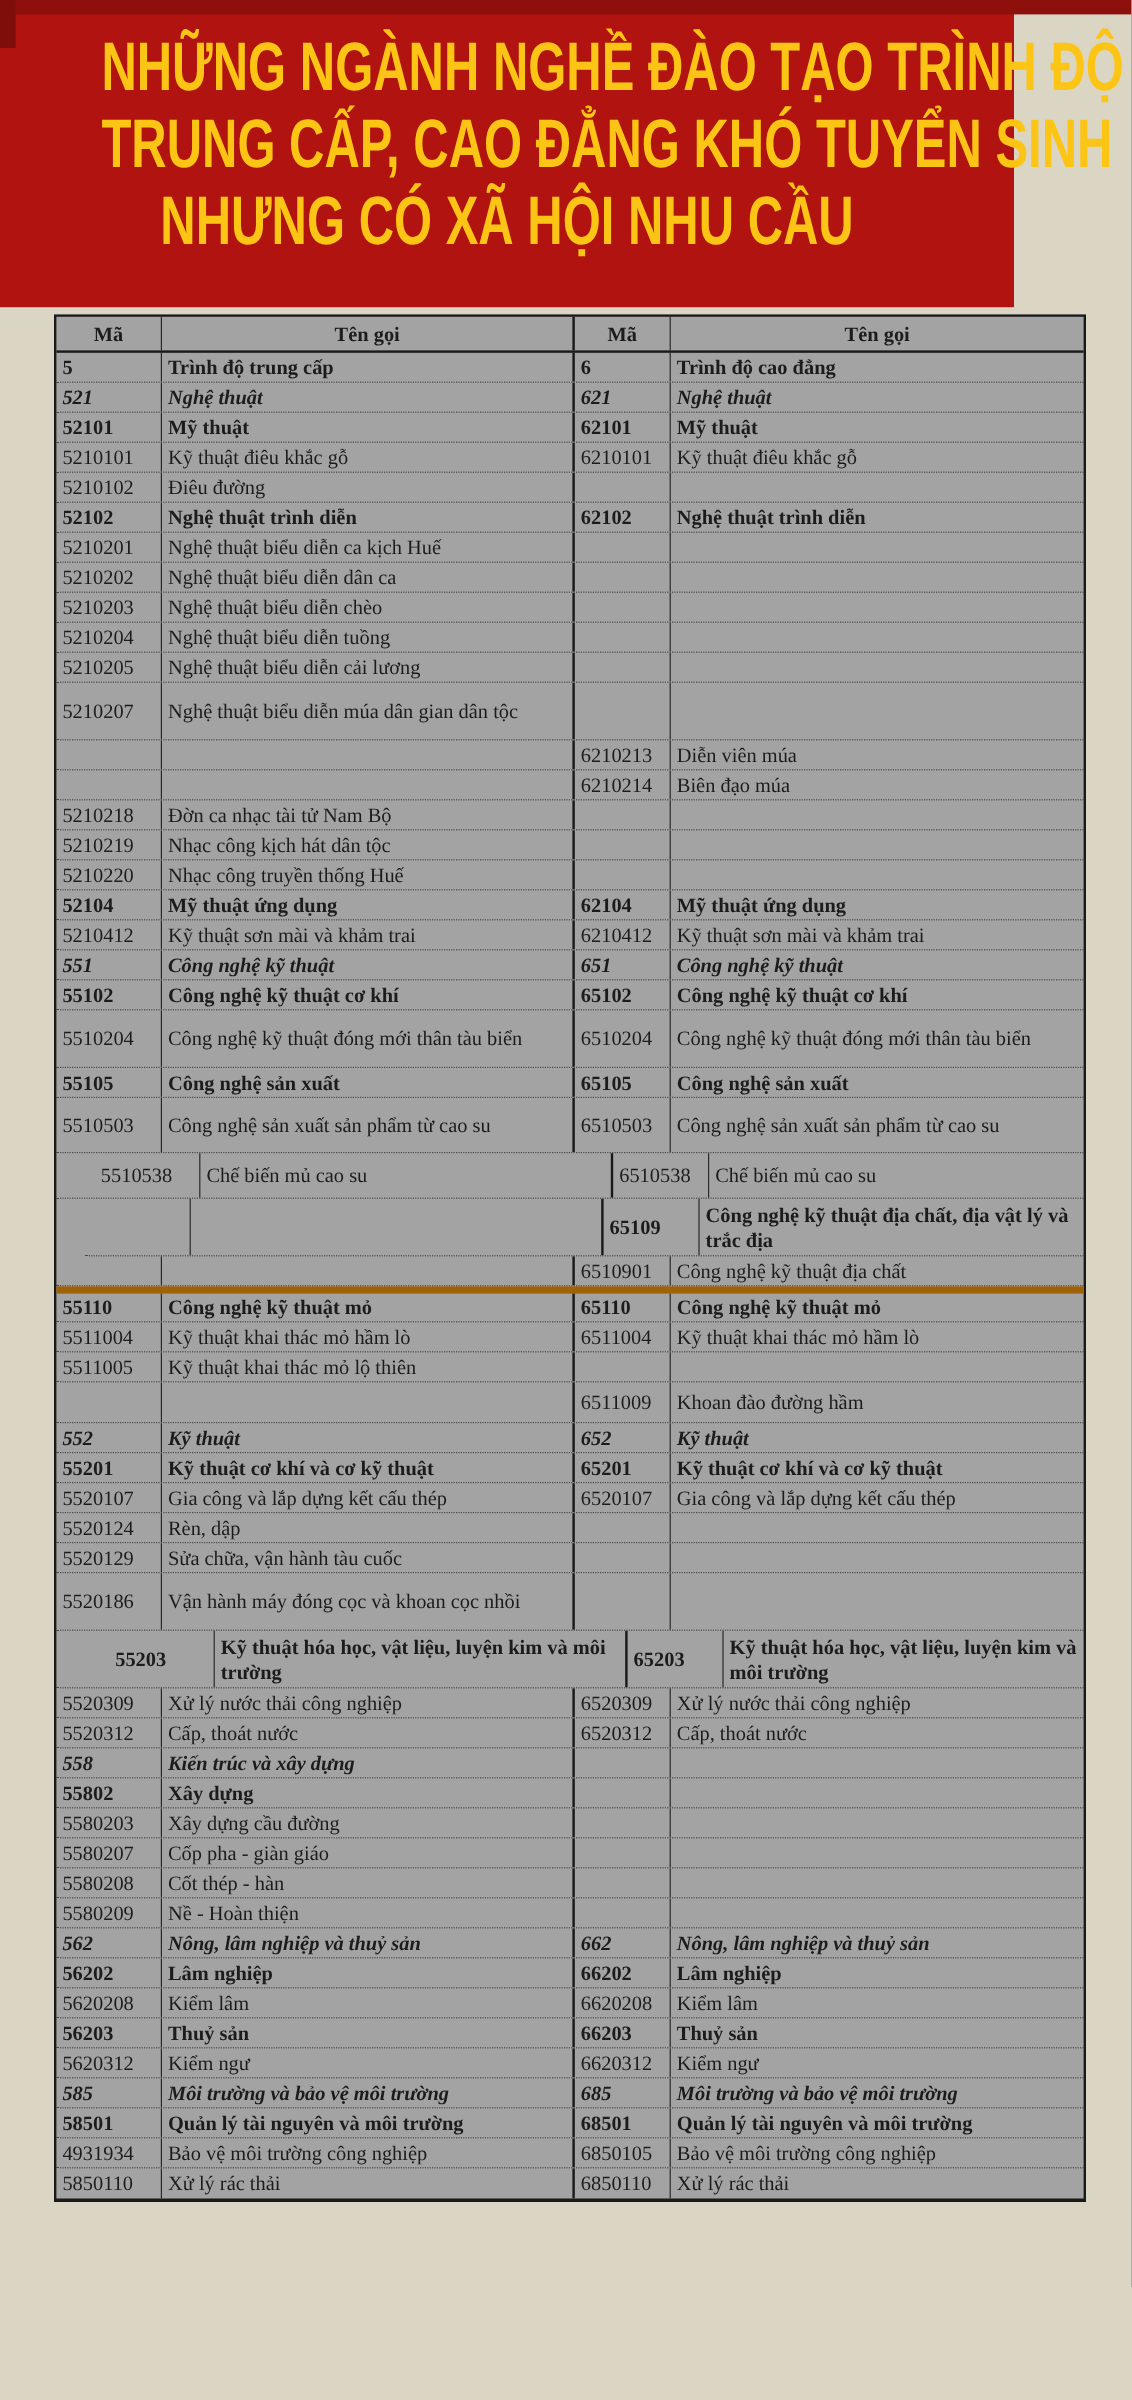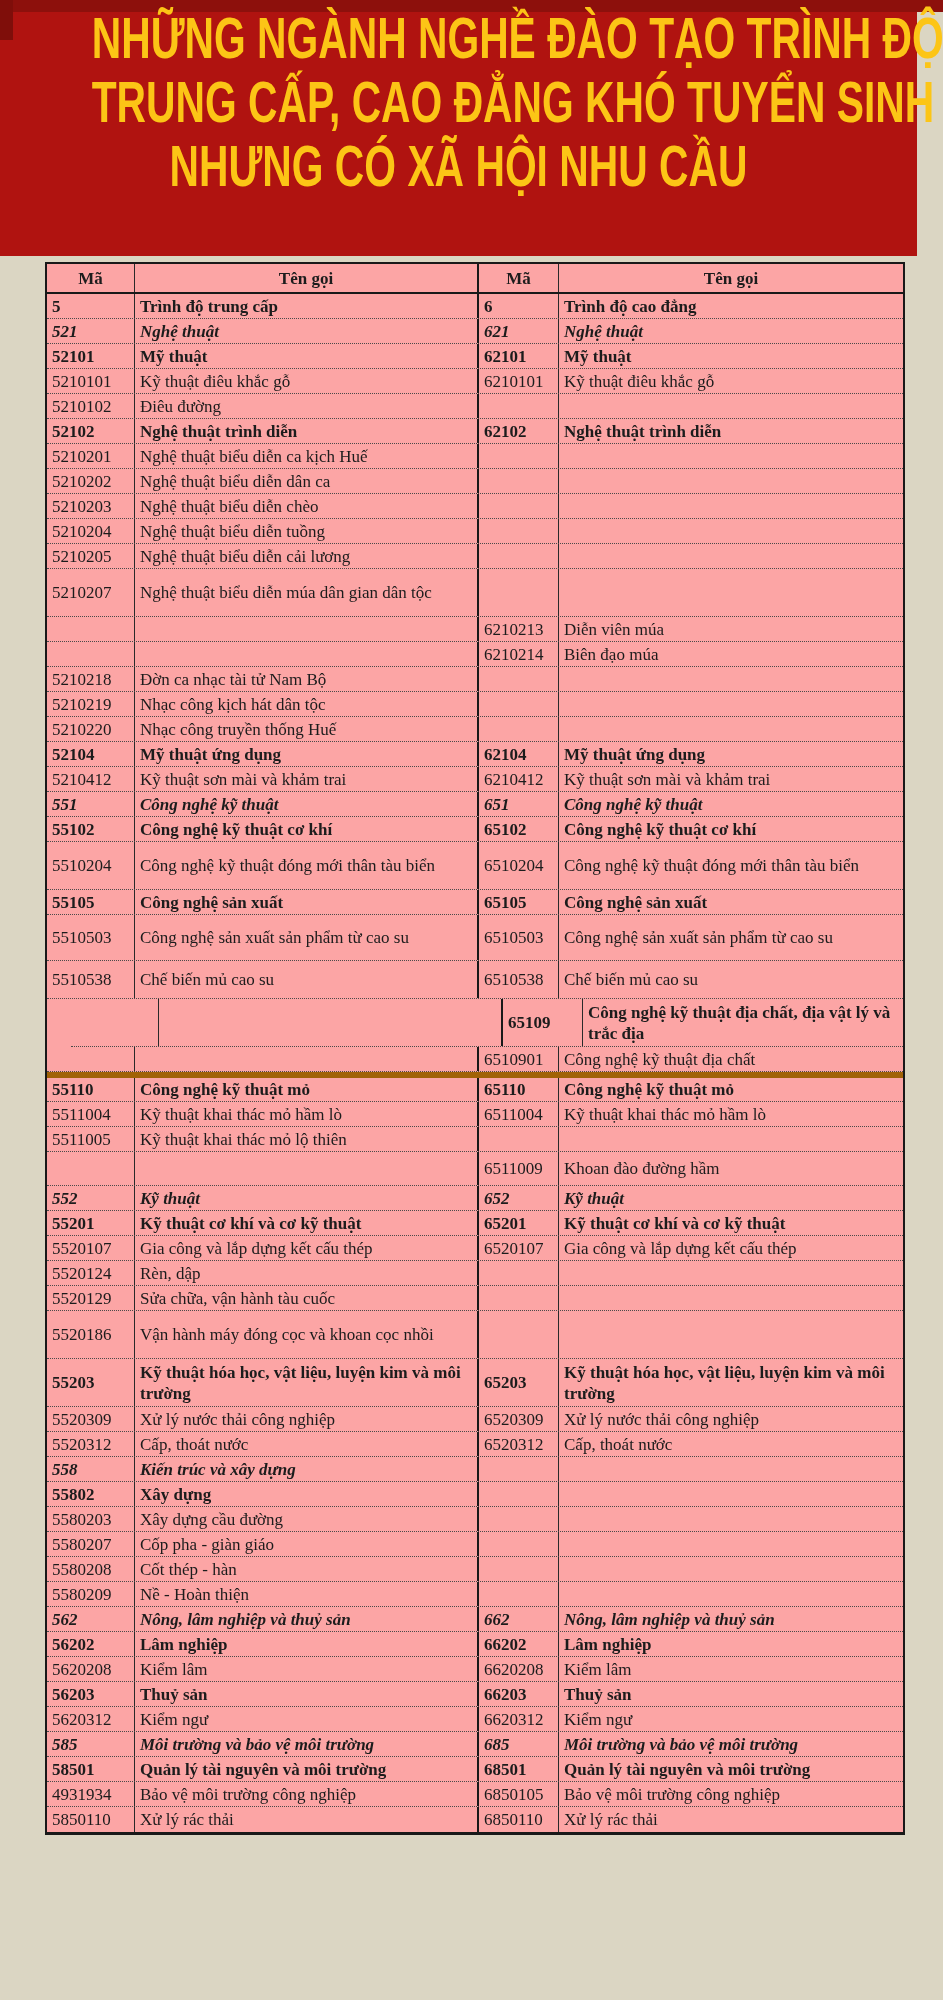--- a/index.html
+++ b/index.html
@@ -9,23 +9,23 @@
     width:943px; height:2000px;
     margin:0 auto;
     background:#dbd6c3;
     overflow:hidden;
     font-family:"Liberation Serif","DejaVu Serif",serif;
     color:#1c1c1c;
   }
   
   .banner {
     position:relative;
-    width:917px; height:256px;
+    width:845px; height:256px;
     background:#b01310;
-    padding-top:7px;
+    padding-top:24px;
   }
   .banner-shade-top {
     position:absolute; top:0; left:0;
     width:943px; height:12px;
     background:#8d100c;
   }
   .banner-shade-corner {
     position:absolute; top:0; left:0;
     width:13px; height:40px;
     background:#7f0e0a;
@@ -44,21 +44,21 @@
     white-space:nowrap;
   }
   
   .table-wrap {
     position:absolute;
     top:262px; left:45px;
     width:860px;
   }
   .grid {
     width:860px;
-    background:#fca5a5;
+    background:#a3a3a3;
     border:2px solid #191919;
     border-bottom-width:3px;
   }
   .row {
     display:flex;
     align-items:stretch;
     min-height:25px;
     border-bottom:1px dotted #4a4a4a;
   }
   .row:last-child { border-bottom:none; }
@@ -244,21 +244,21 @@
           <div class="cell c-name1 s-b">Công nghệ sản xuất</div>
           <div class="cell c-code2 s-b">65105</div>
           <div class="cell c-name2 s-b">Công nghệ sản xuất</div>
         </div>
         <div class="row" style="min-height: 46px;">
           <div class="cell c-code1">5510503</div>
           <div class="cell c-name1">Công nghệ sản xuất sản phẩm từ cao su</div>
           <div class="cell c-code2">6510503</div>
           <div class="cell c-name2">Công nghệ sản xuất  sản phẩm từ cao su</div>
         </div>
-        <div class="row" style="min-height: 38px;">
+        <div class="row" style="min-height: 38px; padding-left: 32px;">
           <div class="cell c-code1">5510538</div>
           <div class="cell c-name1">Chế biến mủ cao su</div>
           <div class="cell c-code2">6510538</div>
           <div class="cell c-name2">Chế biến mủ cao su</div>
         </div>
         <div class="row" style="min-height: 48px; margin-left: 24px;">
           <div class="cell c-code1 s-b"></div>
           <div class="cell c-name1 s-b"></div>
           <div class="cell c-code2 s-b">65109</div>
           <div class="cell c-name2 s-b">Công nghệ kỹ thuật địa chất, địa vật lý và trắc địa</div>
@@ -322,21 +322,21 @@
           <div class="cell c-name1">Sửa chữa, vận hành  tàu cuốc</div>
           <div class="cell c-code2"></div>
           <div class="cell c-name2"></div>
         </div>
         <div class="row" style="min-height: 48px;">
           <div class="cell c-code1">5520186</div>
           <div class="cell c-name1">Vận hành máy đóng cọc và khoan cọc nhồi</div>
           <div class="cell c-code2"></div>
           <div class="cell c-name2"></div>
         </div>
-        <div class="row" style="min-height: 48px;">
+        <div class="row" style="min-height: 48px; padding-left: 44px;">
           <div class="cell c-code1 s-b">55203</div>
           <div class="cell c-name1 s-b">Kỹ thuật hóa học, vật liệu, luyện kim và môi trường</div>
           <div class="cell c-code2 s-b">65203</div>
           <div class="cell c-name2 s-b">Kỹ thuật hóa học, vật liệu, luyện kim và môi trường</div>
         </div>
         <div class="row">
           <div class="cell c-code1">5520309</div>
           <div class="cell c-name1">Xử lý nước thải công nghiệp</div>
           <div class="cell c-code2">6520309</div>
           <div class="cell c-name2">Xử lý nước thải công nghiệp</div>

